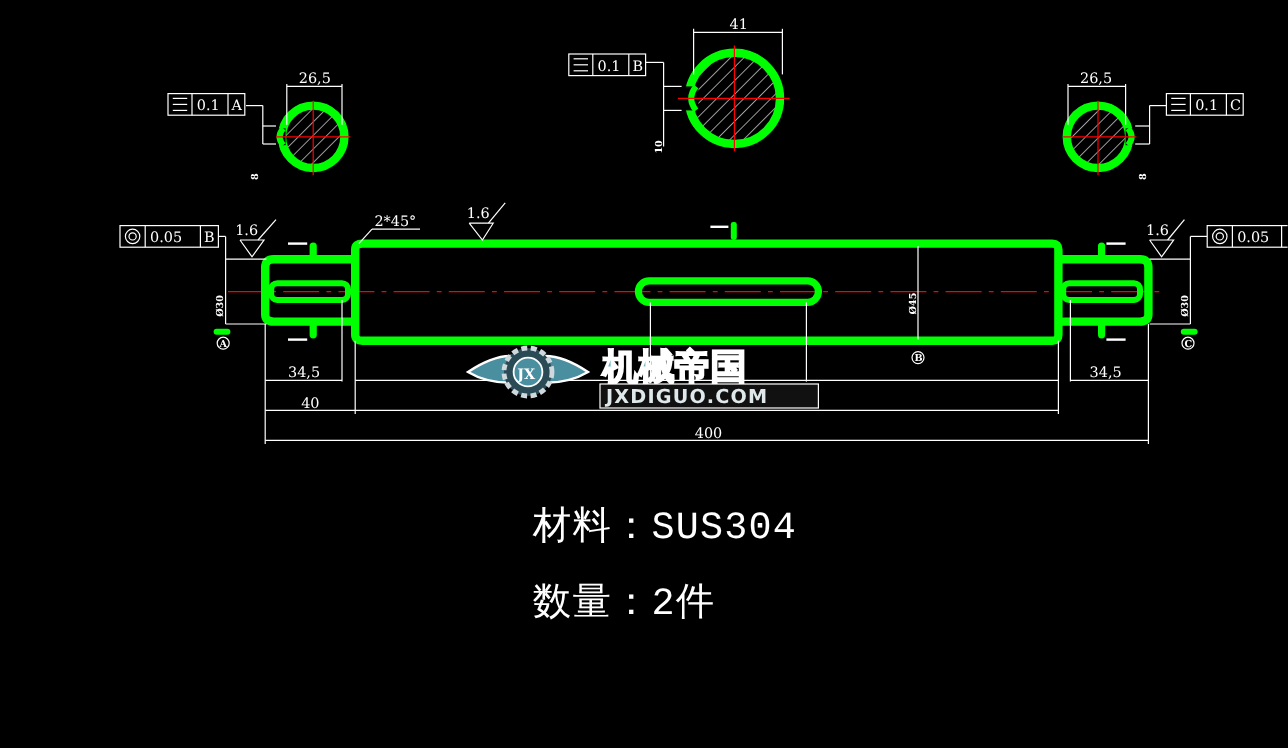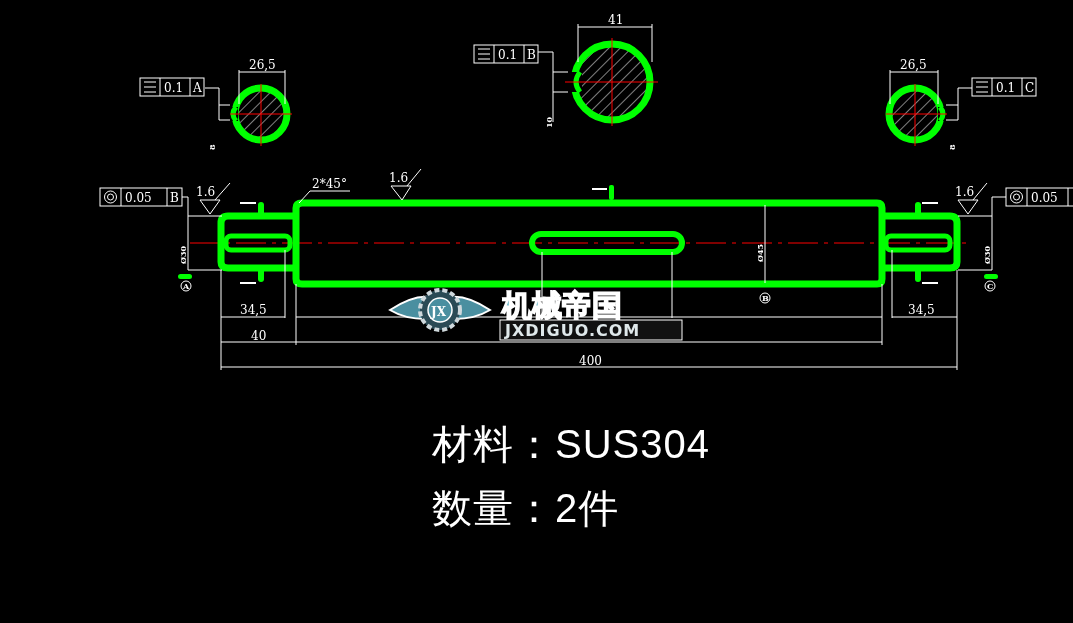--- a/index.html
+++ b/index.html
@@ -1,20 +1,20 @@
 <!DOCTYPE html>
 <html><head>
 <meta charset="utf-8">
 <style>
   html,body{margin:0;padding:0;background:#000;}
   body{width:1073px;height:623px;overflow:hidden;position:relative;font-family:"DejaVu Serif",serif;}
   svg{position:absolute;left:0;top:0;}
   .dim{fill:#fff;font-family:"DejaVu Serif",serif;font-size:12px;}
   .dimsm{fill:#fff;font-family:"DejaVu Serif",serif;font-size:8px;font-weight:bold;}
-  .note{position:absolute;color:#fff;font-family:Liberation Sans, sans-serif;font-size:40px;line-height:1;letter-spacing:1px;}
+  .note{position:absolute;color:#fff;font-family:Liberation Mono, monospace;font-size:32px;line-height:1;letter-spacing:1px;margin-left:12px;}
 </style>
 </head>
 <body>
 
 <svg width="1073" height="623" viewBox="0 0 1073 623">
   <defs>
     <pattern id="hatch" patternUnits="userSpaceOnUse" width="8" height="8" patternTransform="rotate(45)">
       <line x1="0" y1="0" x2="0" y2="8" stroke="#fff" stroke-width="1"></line>
     </pattern>
   </defs>

